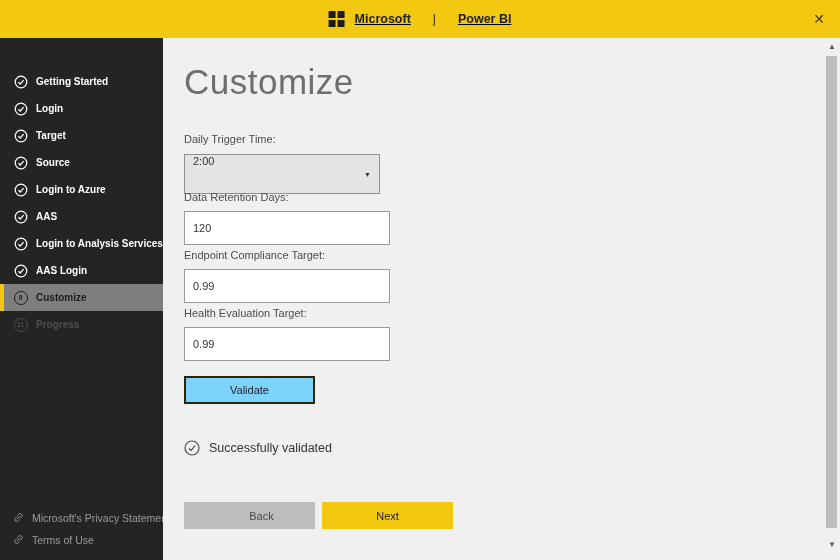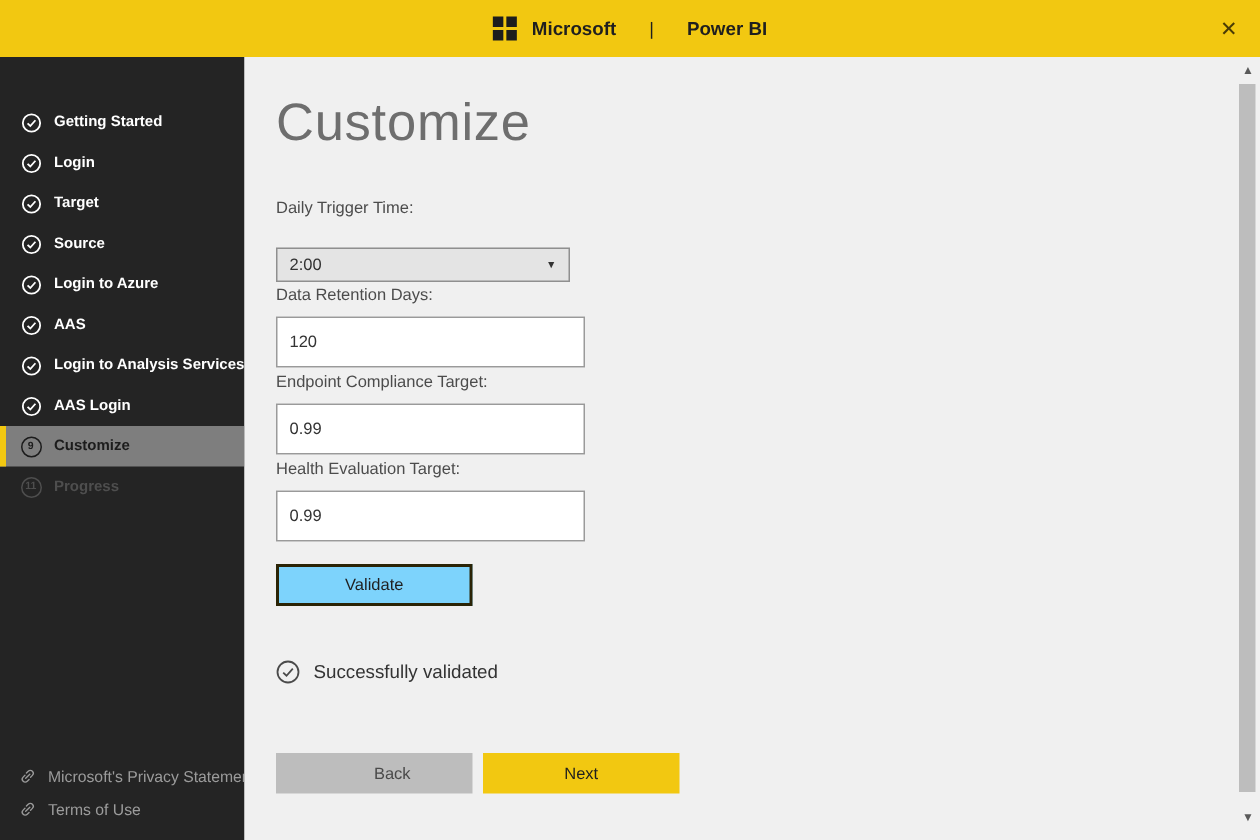--- a/index.html
+++ b/index.html
@@ -7,21 +7,21 @@
   .app {
     position:relative; width:840px; height:560px; overflow:hidden;
     background:#F0F0F0; font-family:"Liberation Sans", sans-serif;
     -webkit-font-smoothing:antialiased;
   }
 
   
   .header { position:absolute; top:0; left:0; right:0; height:38px; background:#F2C811; }
   .header-center {
     position:absolute; left:50%; top:50%; transform:translate(-50%,-50%);
-    display:flex; align-items:center; white-space:nowrap;
+    display:flex; align-items:center; white-space:nowrap;text-decoration:underline;
   }
   .ms-logo { width:16px; height:16px; display:grid; grid-template-columns:7px 7px; grid-template-rows:7px 7px; gap:2px; margin-right:10px; }
   .ms-logo div { background:#1d1d1d; }
   .brand { font-size:12.5px; font-weight:700; color:#1f1f1f; }
   .sep { font-size:12px; color:#1f1f1f; margin:0 22px; font-weight:400; }
   .product { font-size:12.5px; font-weight:600; color:#1f1f1f; }
   .close-btn {
     position:absolute; right:13px; top:50%; transform:translateY(-50%);
     color:#4a3c05; font-size:14px; line-height:1; cursor:default; background:none; border:none; padding:2px;
     font-family:"Liberation Sans", sans-serif;
@@ -48,23 +48,23 @@
   .footer-link svg { flex:0 0 auto; }
 
   
   .main { position:absolute; top:38px; left:163px; right:0; bottom:0; background:#F0F0F0; }
   .page-title { position:absolute; left:21px; top:24px; font-size:35px; font-weight:300; color:#6e6e6e; letter-spacing:0.5px; }
 
   .fgroup { position:absolute; left:21px; }
   .g1 { top:95px; } .g2 { top:153px; } .g3 { top:211px; } .g4 { top:269px; }
   .flabel { font-size:11px; color:#4c4c4c; }
   .fake-select {
-    position:relative; width:196px; height:23px; margin-top:20px;
+    position:relative; width:196px; height:40px; margin-top:9px;
     background:#E4E4E4; border:1px solid #8f8f8f;
-    display:flex; align-items:center; padding:0 8px;
+    display:flex; padding:0 8px;
     font-size:11px; color:#333; cursor:default;
   }
   .fake-select .dd-arrow { position:absolute; right:8px; top:50%; transform:translateY(-50%); font-size:7px; color:#333; }
   .text-input {
     display:block; width:206px; height:23px; margin-top:8px;
     background:#ffffff; border:1px solid #9a9a9a;
     font-size:11px; color:#333; padding:16px 8px;
     font-family:"Liberation Sans", sans-serif;
   }
 

